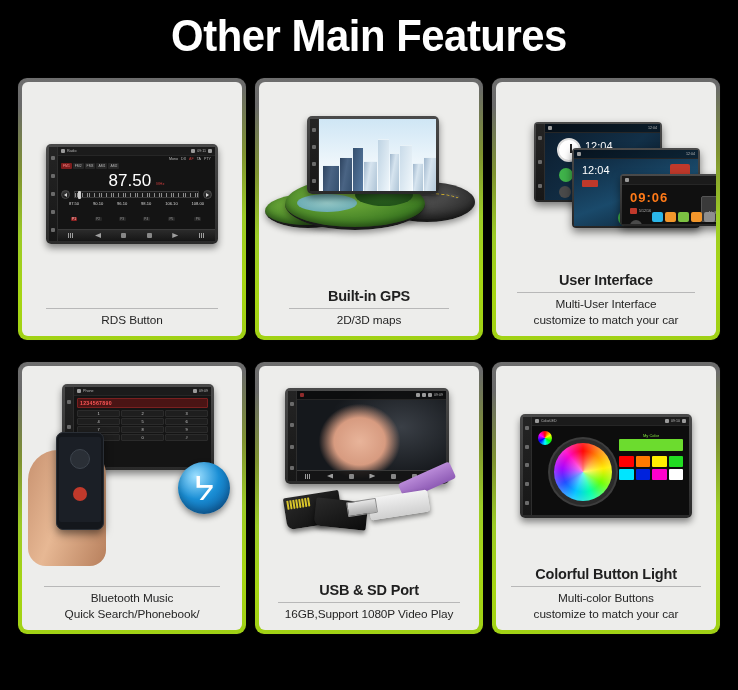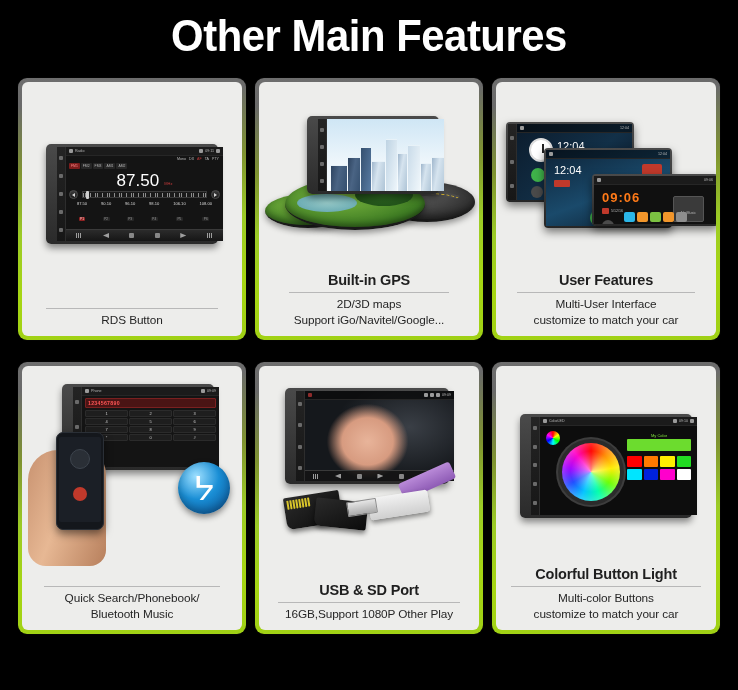--- a/index.html
+++ b/index.html
@@ -66,21 +66,21 @@
     display: inline-block;
   }
   .rule { height: 1px; background: #b8b8b8; margin: 2px auto 3px; }
   .cap-line { font-size: 11.8px; color: #262626; line-height: 16px; letter-spacing: -0.1px; }
 
   
   .unit {
     position: relative;
     background: linear-gradient(#4a4a4a, #2a2a2a);
     border-radius: 5px;
-    padding: 3px 3px 3px 11px;
+    padding: 3px 3px 3px 3px;
     box-shadow: 0 4px 7px rgba(0,0,0,0.45);
   }
   .unit-screen {
     position: relative;
     background: #121212;
     overflow: hidden;
     display: flex;
   }
   .side-rail {
     width: 9px; background: linear-gradient(#242424,#171717);
@@ -148,21 +148,21 @@
     border-bottom: 3px solid #1a1a1a;
   }
   .sky { position:absolute; inset:0; background: linear-gradient(#cfe6f5, #eef6fb 60%, #f7fbfd); }
   .bld { position: absolute; bottom: 0; background: linear-gradient(100deg,#9fb6cc,#d6e4ef 40%,#aec4d6); border-top: 1px solid #e8f2f8; }
   .bld.navy { background: linear-gradient(100deg,#2e4460,#4a6484 45%,#35506f); }
 
   
   .stack { position: relative; width: 100%; height: 100%; }
   .mini {
     position: absolute; background: linear-gradient(#4a4a4a,#262626);
-    border-radius: 4px; padding: 2px; box-shadow: 0 4px 8px rgba(0,0,0,.5);
+    border-radius: 4px; padding: 2px; box-shadow: 0 4px 8px rgba(0,0,0,.5); margin-left: 28px;
   }
   .mini-scr { width: 100%; height: 100%; background: #0e1a24; overflow: hidden; position: relative; display: flex; }
   .clockbig { font-size: 11px; color: #fff; font-weight: 300; }
   .clockorange { font-size: 13px; color: #ff7a18; font-weight: bold; letter-spacing: 1px; }
   .dock { position: absolute; left: 4px; right: 4px; bottom: 2px; display: flex; gap: 2px; justify-content: center; }
   .dock i { width: 11px; height: 10px; border-radius: 2px; display: block; }
 
   
   .bt-logo {
     position: absolute; width: 52px; height: 52px; border-radius: 50%;
@@ -379,21 +379,20 @@
                   <div class="bld" style="left:105px;width:14px;height:34px;"></div>
                 </div>
               </div>
             </div>
           </div>
         </div>
         <div class="captions">
           <div class="cap-title">Built-in GPS</div>
           <div class="rule" style="width:160px"></div>
           <div class="cap-line">2D/3D maps</div>
-          <div class="cap-line">Support iGo/Navitel/Google...</div>
         </div>
       </div>
     </div>
 
     <div class="card">
       <div class="card-inner">
         <div class="art">
           <div class="stack">
 
             <div class="mini" style="left:10px;top:40px;width:128px;height:80px;">
@@ -474,21 +473,21 @@
                     <i style="background:#7cc242"></i>
                     <i style="background:#f2962b"></i>
                     <i style="background:#8e8e8e"></i>
                   </div>
                 </div>
               </div>
             </div>
           </div>
         </div>
         <div class="captions">
-          <div class="cap-title">User Features</div>
+          <div class="cap-title">User Interface</div>
           <div class="rule" style="width:178px"></div>
           <div class="cap-line">Multi-User Interface</div>
           <div class="cap-line">customize to match your car</div>
         </div>
       </div>
     </div>
 
     <div class="card">
       <div class="card-inner">
         <div class="art">
@@ -541,22 +540,22 @@
               </div>
             </div>
 
             <div class="bt-logo" style="right:12px;top:96px;">
               <span class="bt-glyph">ᔭ</span>
             </div>
           </div>
         </div>
         <div class="captions">
           <div class="rule" style="width:176px"></div>
+          <div class="cap-line">Bluetooth Music</div>
           <div class="cap-line">Quick Search/Phonebook/</div>
-          <div class="cap-line">Bluetooth Music</div>
         </div>
       </div>
     </div>
 
     <div class="card">
       <div class="card-inner">
         <div class="art">
           <div class="stack">
             <div class="unit" style="position:absolute;left:26px;top:22px;width:164px;height:96px;">
               <div class="unit-screen" style="width:158px;height:90px;">
@@ -607,21 +606,21 @@
             <div class="sdcard" style="left:56px;top:134px;width:52px;height:28px;transform:rotate(6deg);"></div>
 
             <div class="usb-cap" style="left:140px;top:106px;width:56px;height:18px;transform:rotate(-24deg);"></div>
             <div class="usb" style="left:110px;top:128px;width:60px;height:22px;transform:rotate(-9deg);"></div>
             <div class="usb-metal" style="left:88px;top:134px;width:30px;height:15px;transform:rotate(-9deg);"></div>
           </div>
         </div>
         <div class="captions">
           <div class="cap-title">USB &amp; SD Port</div>
           <div class="rule" style="width:182px"></div>
-          <div class="cap-line">16GB,Support 1080P Other Play</div>
+          <div class="cap-line">16GB,Support 1080P Video Play</div>
         </div>
       </div>
     </div>
 
     <div class="card">
       <div class="card-inner">
         <div class="art">
           <div class="unit" style="width:172px;height:104px;">
             <div class="unit-screen" style="width:166px;height:98px;">
               <div class="side-rail">

